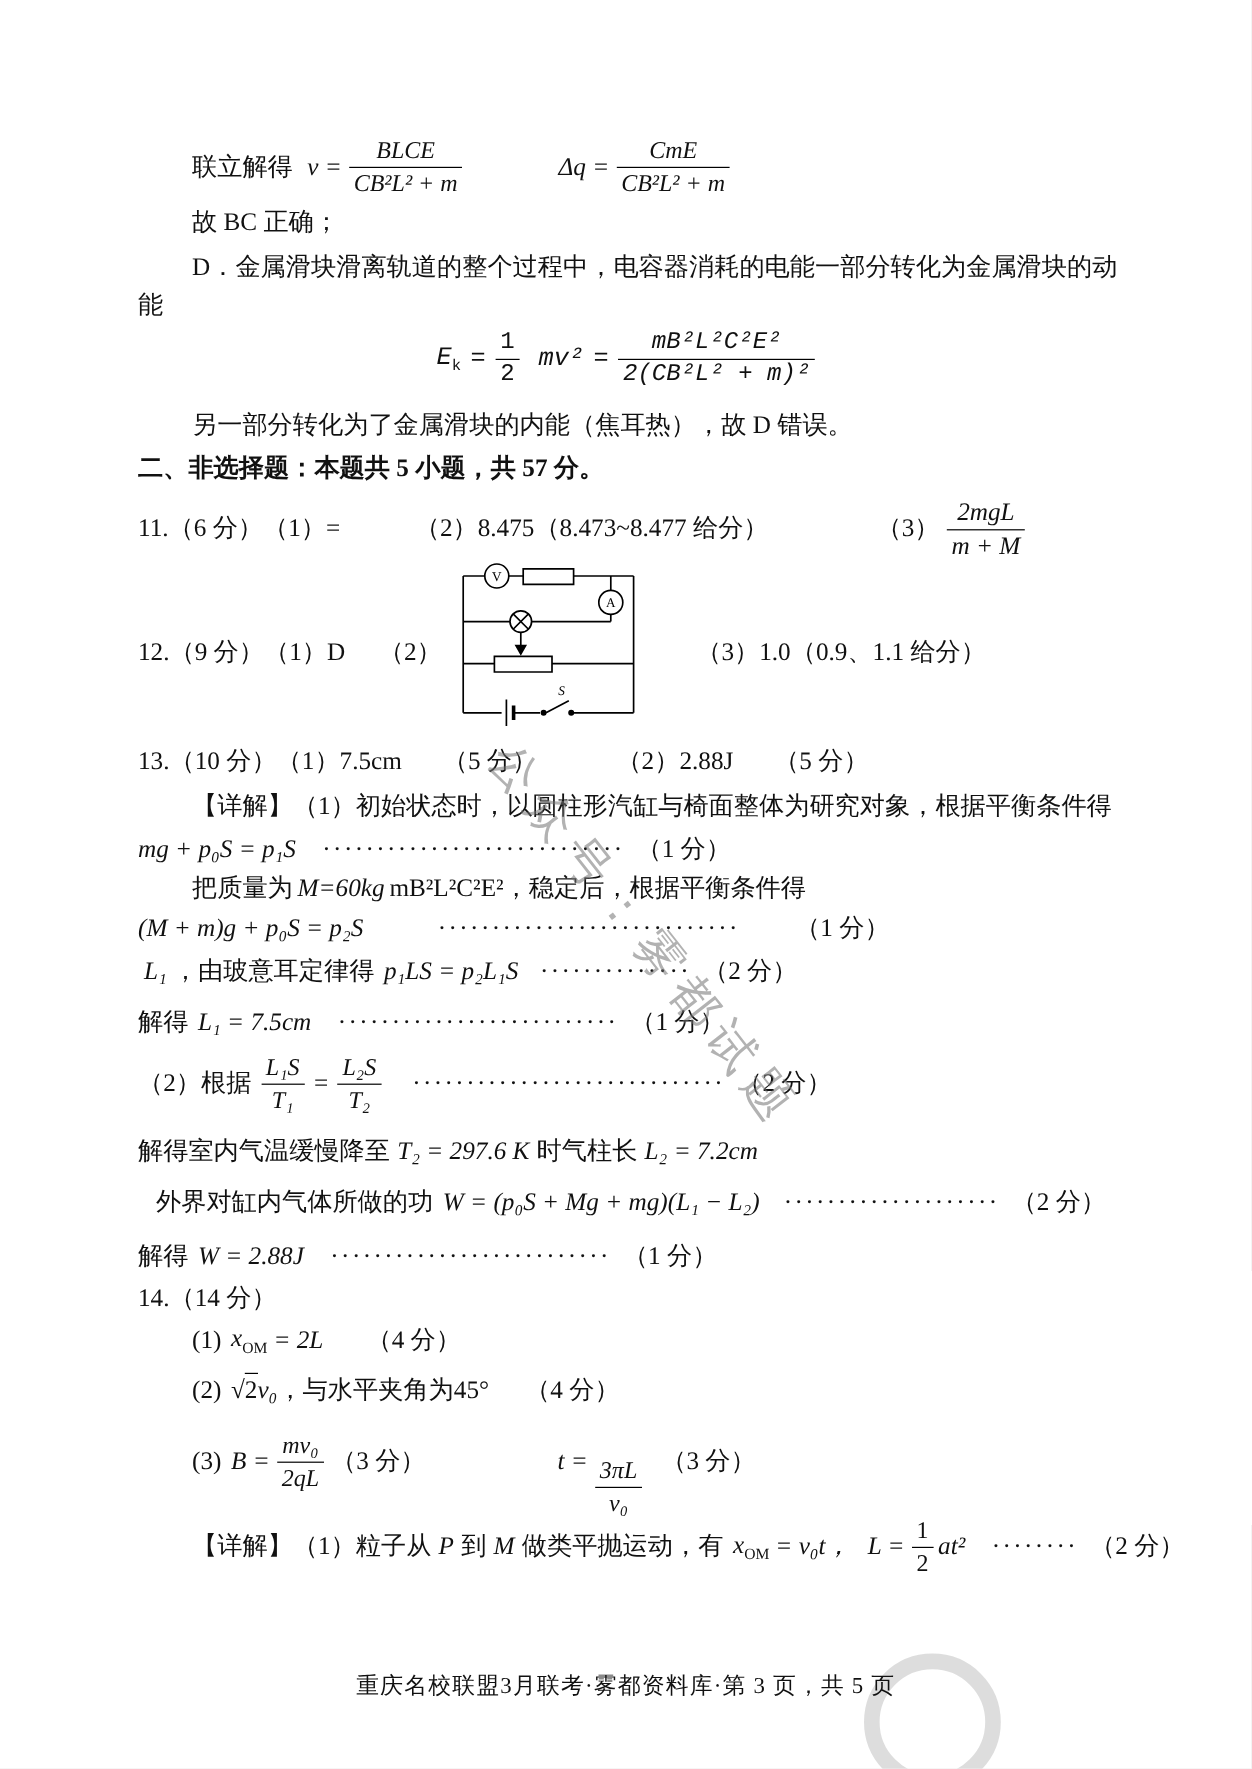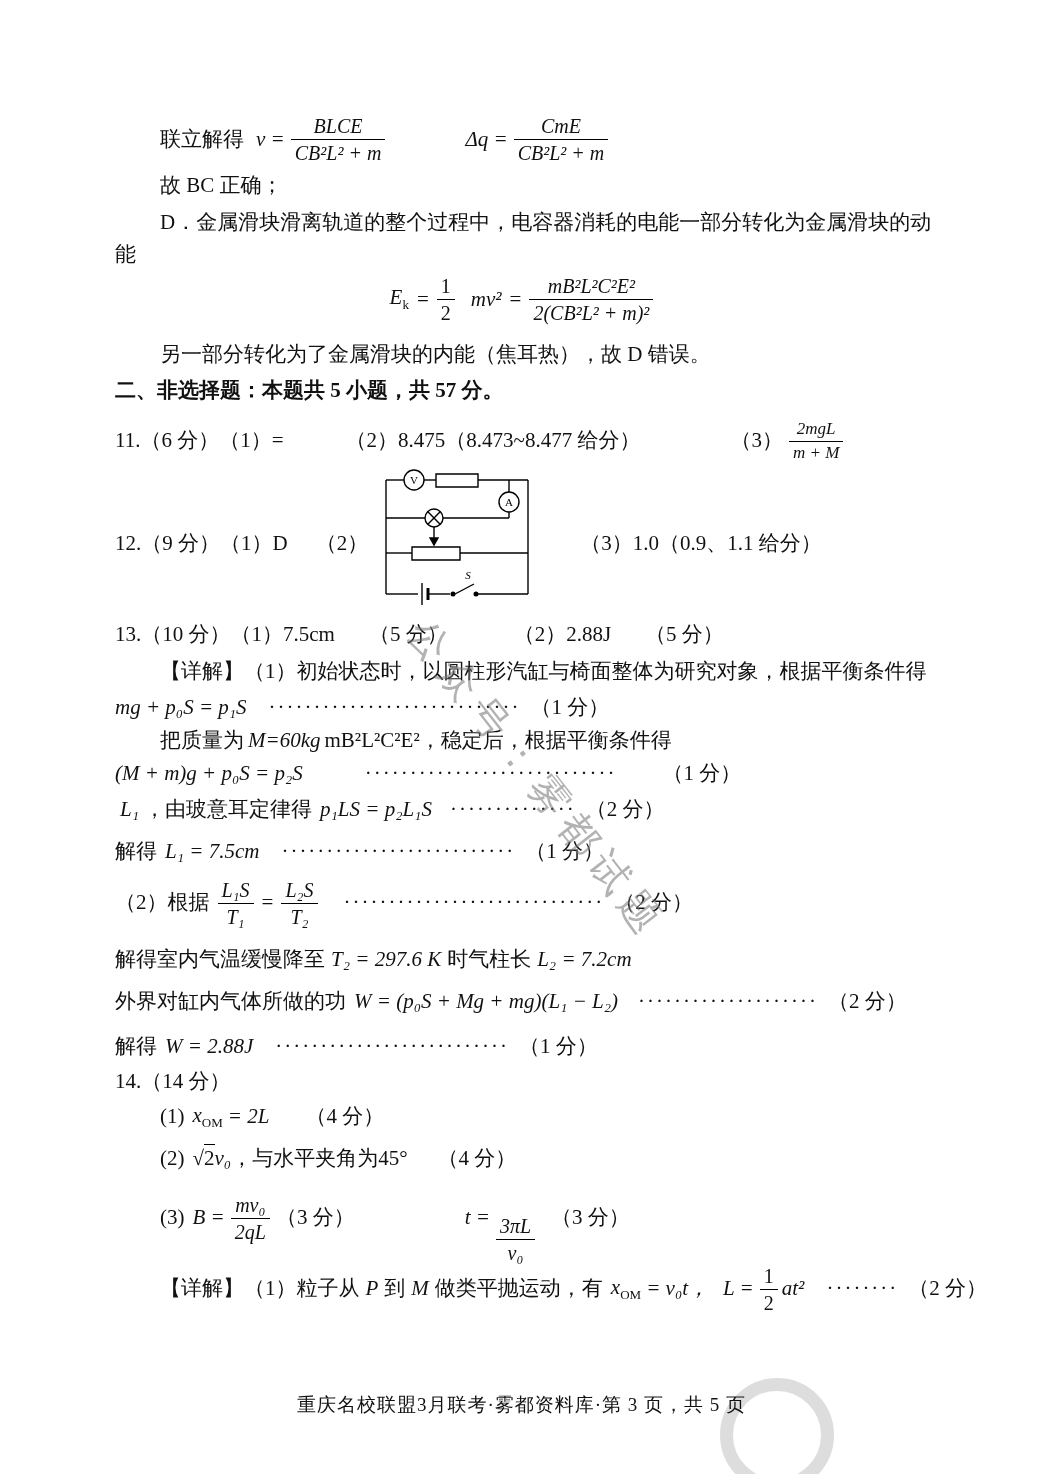--- a/index.html
+++ b/index.html
@@ -60,21 +60,21 @@
     <span>故 BC 正确；</span>
   </div>
 
   <div class="row" style="left:160px; top:209px;">
     <span>D．金属滑块滑离轨道的整个过程中，电容器消耗的电能一部分转化为金属滑块的动</span>
   </div>
   <div class="row" style="left:115px; top:241px;">
     <span>能</span>
   </div>
 
-  <div class="row center-row" style="top:274px;">
+  <div class="row center-row" style="top:274px;font-family:Liberation Mono, monospace;">
     <span class="math"><span>E</span><sub>k</sub></span>
     <span class="up" style="margin-left:8px;">=</span>
     <span class="frac" style="margin-left:8px;">
       <span class="num up">1</span>
       <span class="den up">2</span>
     </span>
     <span class="math" style="margin-left:16px;">mv²</span>
     <span class="up" style="margin-left:8px;">=</span>
     <span class="frac" style="margin-left:8px;">
       <span class="num math">mB²L²C²E²</span>
@@ -87,21 +87,21 @@
   </div>
 
   <div class="row bold" style="left:115px; top:377px;">
     <span>二、非选择题：本题共 5 小题，共 57 分。</span>
   </div>
 
   <div class="row" style="left:115px; top:410px; height:62px;">
     <span>11.（6 分）（1）=</span>
     <span style="margin-left:62px;">（2）8.475（8.473~8.477 给分）</span>
     <span style="margin-left:90px;">（3）</span>
-    <span class="frac" style="margin-left:6px; font-size:17px;">
+    <span class="frac" style="margin-left:6px; font-size:21px;">
       <span class="num math">2mgL</span>
       <span class="den math">m + M</span>
     </span>
   </div>
 
   <svg class="circuit" viewBox="0 0 164 152">
     <g stroke="#000" stroke-width="1.4" fill="none">
 
       <path d="M8,16 V130"></path>
 
@@ -210,21 +210,21 @@
     <span style="margin-left:10px;">（2 分）</span>
   </div>
 
   <div class="row" style="left:115px; top:946px;">
     <span>解得室内气温缓慢降至</span>
     <span class="math" style="margin:0 6px;">T₂ = 297.6 K</span>
     <span>时气柱长</span>
     <span class="math" style="margin-left:6px;">L₂ = 7.2cm</span>
   </div>
 
-  <div class="row" style="left:115px; top:988px;align-items:flex-end;">
+  <div class="row" style="left:130px; top:988px;align-items:flex-end;">
     <span>外界对缸内气体所做的功</span>
     <span class="math" style="margin-left:8px;">W = (p₀S + Mg + mg)(L₁ − L₂)</span>
     <span class="dots" style="margin-left:20px;">····················</span>
     <span style="margin-left:10px;">（2 分）</span>
   </div>
 
   <div class="row" style="left:115px; top:1033px;">
     <span>解得</span>
     <span class="math" style="margin-left:8px;">W = 2.88J</span>
     <span class="dots" style="margin-left:22px;">··························</span>

